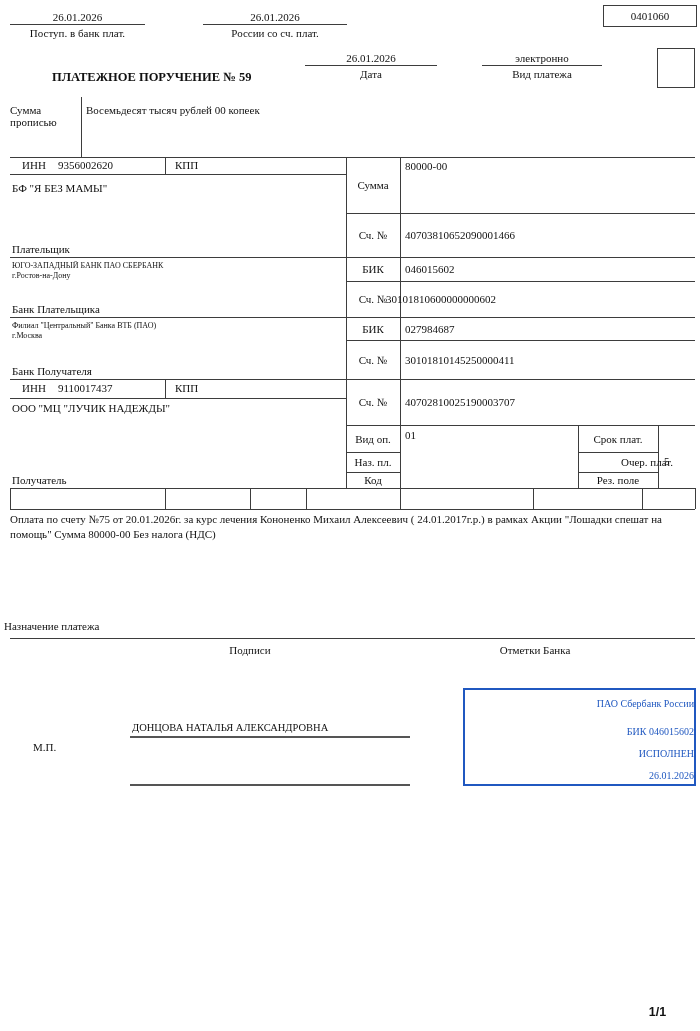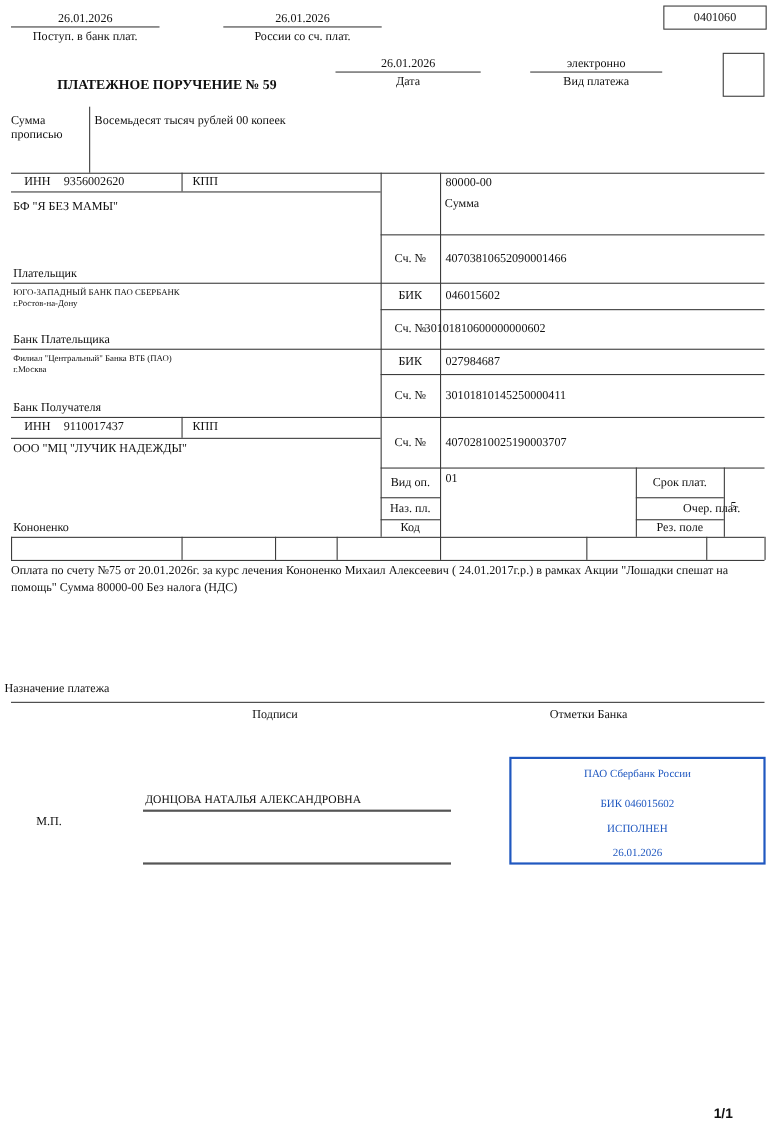--- a/index.html
+++ b/index.html
@@ -11,21 +11,21 @@
   .vl{position:absolute;width:1px;background:#3d3d3d;}
   .ctr{text-align:center;}
   .cell{position:absolute;display:flex;align-items:center;}
   .cell.c{justify-content:center;text-align:center;}
   .sm{font-size:8px;line-height:10px;}
   .box{position:absolute;border:1px solid #3d3d3d;display:flex;align-items:center;justify-content:center;}
   .title{font-weight:bold;font-size:12.5px;}
   .siglineA{position:absolute;height:2px;background:#555;}
   .stamp{position:absolute;left:463px;top:688px;width:229px;height:94px;
          border:2px solid #2058C0;color:#2058C0;font-size:10px;}
-  .stamp .ln{position:absolute;width:100%;text-align:center;}
+  .stamp .ln{position:absolute;width:100%;text-align:right;}
   .pageind{font-family:"Liberation Sans","DejaVu Sans",sans-serif;font-weight:600;font-size:12.5px;}
 </style>
 </head>
 <body>
 
 <div class="abs ctr" style="left:10px;top:11px;width:135px;">26.01.2026</div>
 <div class="hl" style="left:10px;top:24px;width:135px;"></div>
 <div class="abs ctr" style="left:10px;top:27px;width:135px;">Поступ. в банк плат.</div>
 
 <div class="abs ctr" style="left:203px;top:11px;width:144px;">26.01.2026</div>
@@ -83,21 +83,21 @@
 <div class="vl" style="left:533px;top:488px;height:21px;"></div>
 <div class="vl" style="left:642px;top:488px;height:21px;"></div>
 <div class="vl" style="left:695px;top:488px;height:21px;"></div>
 
 <div class="abs" style="left:22px;top:159px;">ИНН</div>
 <div class="abs" style="left:58px;top:159px;">9356002620</div>
 <div class="abs" style="left:175px;top:159px;">КПП</div>
 <div class="abs" style="left:12px;top:182px;">БФ "Я БЕЗ МАМЫ"</div>
 <div class="abs" style="left:12px;top:243px;">Плательщик</div>
 
-<div class="cell c" style="left:346px;top:157px;width:54px;height:56px;padding-left:47px;">Сумма</div>
+<div class="cell c" style="left:346px;top:157px;width:54px;height:56px;">Сумма</div>
 <div class="abs" style="left:405px;top:160px;">80000-00</div>
 <div class="cell c" style="left:346px;top:213px;width:54px;height:44px;">Сч. №</div>
 <div class="cell" style="left:405px;top:213px;height:44px;text-align:right;">40703810652090001466</div>
 
 <div class="abs sm" style="left:12px;top:261px;">ЮГО-ЗАПАДНЫЙ БАНК ПАО СБЕРБАНК</div>
 <div class="abs sm" style="left:12px;top:271px;">г.Ростов-на-Дону</div>
 <div class="abs" style="left:12px;top:303px;">Банк Плательщика</div>
 <div class="cell c" style="left:346px;top:257px;width:54px;height:24px;">БИК</div>
 <div class="cell" style="left:405px;top:257px;height:24px;">046015602</div>
 <div class="cell c" style="left:346px;top:281px;width:54px;height:36px;">Сч. №</div>
@@ -108,21 +108,21 @@
 <div class="abs" style="left:12px;top:365px;">Банк Получателя</div>
 <div class="cell c" style="left:346px;top:317px;width:54px;height:23px;">БИК</div>
 <div class="cell" style="left:405px;top:317px;height:23px;">027984687</div>
 <div class="cell c" style="left:346px;top:340px;width:54px;height:39px;">Сч. №</div>
 <div class="cell" style="left:405px;top:340px;height:39px;">30101810145250000411</div>
 
 <div class="abs" style="left:22px;top:382px;">ИНН</div>
 <div class="abs" style="left:58px;top:382px;">9110017437</div>
 <div class="abs" style="left:175px;top:382px;">КПП</div>
 <div class="abs" style="left:12px;top:402px;">ООО "МЦ "ЛУЧИК НАДЕЖДЫ"</div>
-<div class="abs" style="left:12px;top:474px;">Кононенко</div>
+<div class="abs" style="left:12px;top:474px;">Получатель</div>
 
 <div class="cell c" style="left:346px;top:379px;width:54px;height:46px;">Сч. №</div>
 <div class="cell" style="left:405px;top:379px;height:46px;">40702810025190003707</div>
 
 <div class="cell c" style="left:346px;top:425px;width:54px;height:27px;">Вид оп.</div>
 <div class="abs" style="left:405px;top:429px;">01</div>
 <div class="cell c" style="left:578px;top:425px;width:80px;height:27px;">Срок плат.</div>
 <div class="cell c" style="left:346px;top:452px;width:54px;height:20px;">Наз. пл.</div>
 <div class="cell c" style="left:578px;top:452px;width:80px;height:20px;padding-left:29px;">Очер. плат.</div>
 <div class="abs" style="left:664px;top:455px;">5</div>

